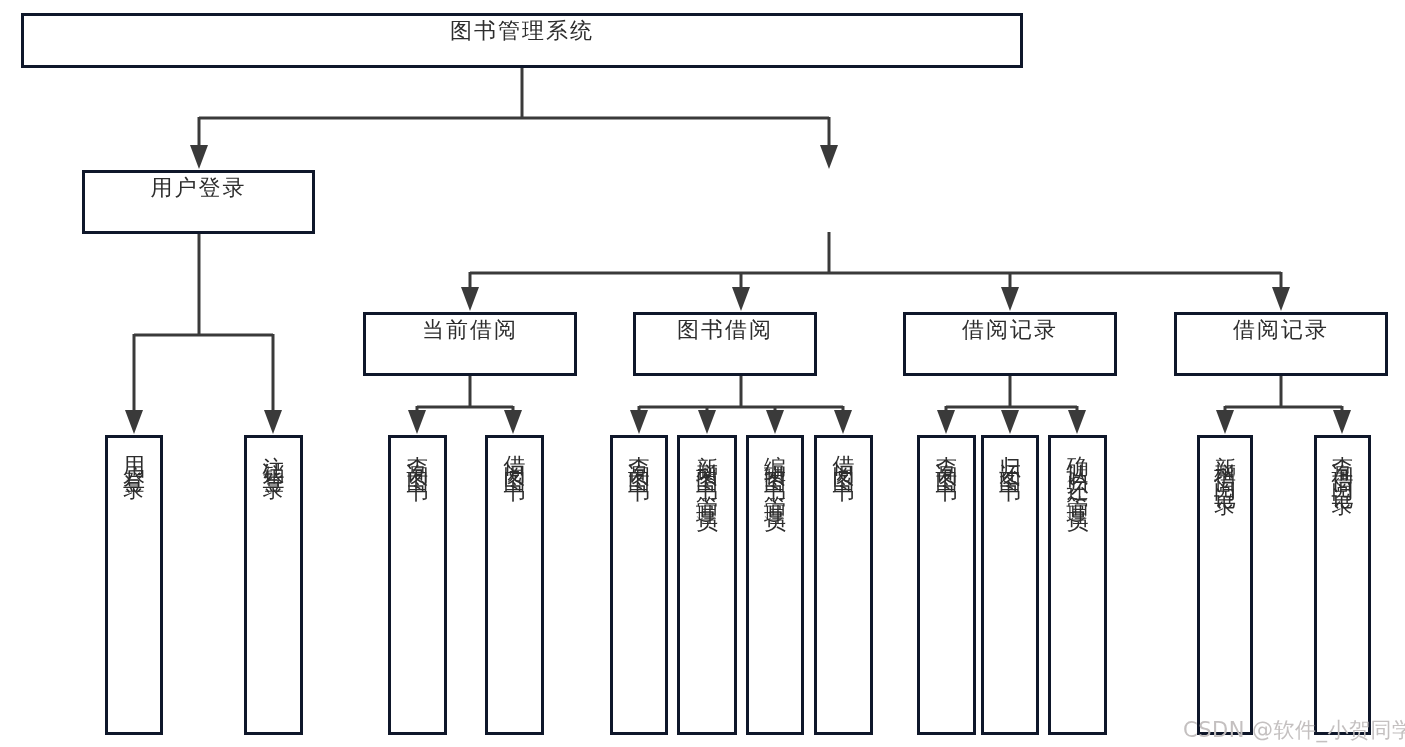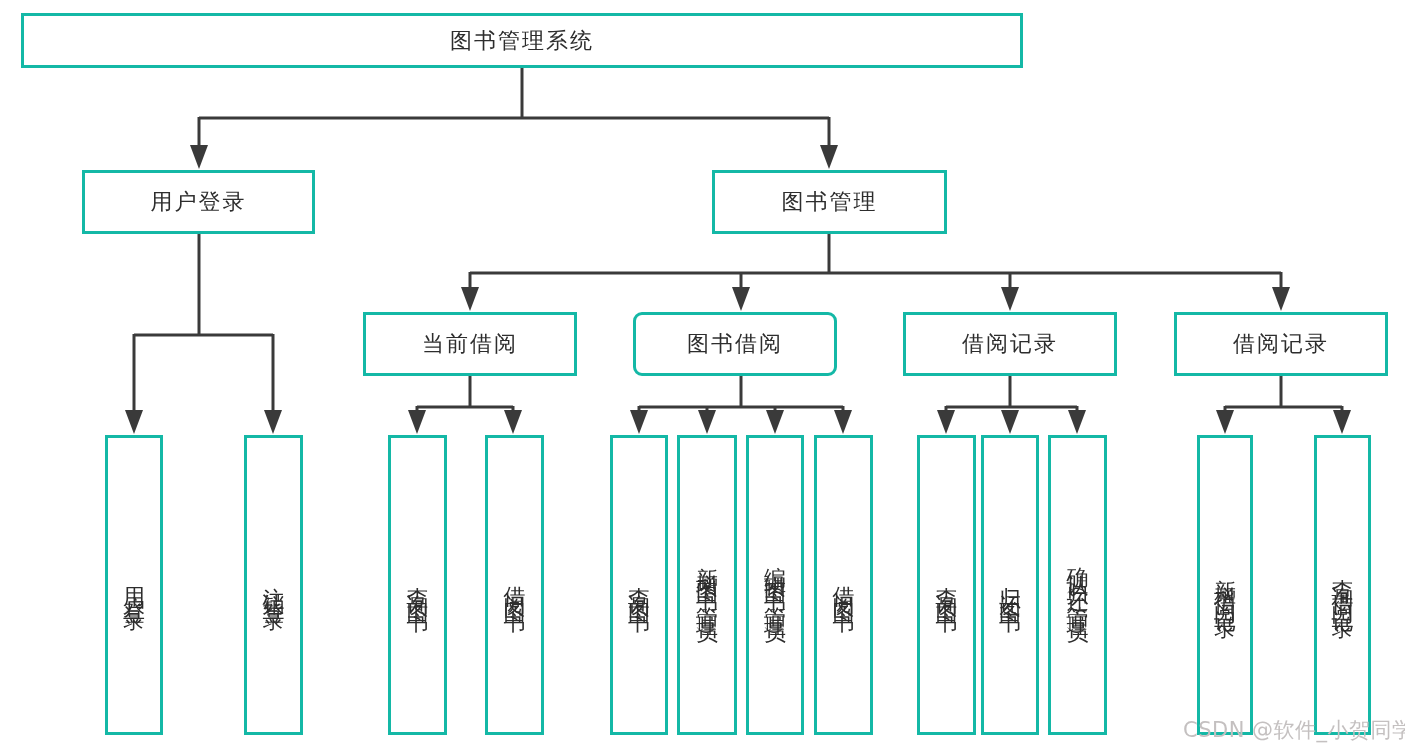--- a/index.html
+++ b/index.html
@@ -13,23 +13,23 @@
   }
   .stage svg.connectors {
     position: absolute;
     left: 0; top: 0;
     width: 1405px; height: 747px;
   }
   .box {
     position: absolute;
     box-sizing: border-box;
     background: #ffffff;
-    border: 3px solid #14b8a6;
+    border: 3px solid #0f172a;
     display: flex;
-    align-items: center;
+    align-items: flex-start;
     justify-content: center;
     color: #2d2d2d;
     font-size: 22px;
   }
   .box.h span {
     letter-spacing: 2px;
     white-space: nowrap;
   }
   .box.v span {
     writing-mode: vertical-rl;
@@ -118,28 +118,25 @@
     </g>
   </svg>
 
   <div class="box h" style="left:21px; top:13px; width:1002px; height:55px;">
     <span>图书管理系统</span>
   </div>
 
   <div class="box h" style="left:82px; top:170px; width:233px; height:64px;">
     <span>用户登录</span>
   </div>
-  <div class="box h" style="left:712px; top:170px; width:235px; height:64px;">
-    <span>图书管理</span>
-  </div>
 
   <div class="box h" style="left:363px; top:312px; width:214px; height:64px;">
     <span>当前借阅</span>
   </div>
-  <div class="box h" style="left:633px; top:312px; width:204px; height:64px;border-radius:9px;">
+  <div class="box h" style="left:633px; top:312px; width:184px; height:64px;">
     <span>图书借阅</span>
   </div>
   <div class="box h" style="left:903px; top:312px; width:214px; height:64px;">
     <span>借阅记录</span>
   </div>
   <div class="box h" style="left:1174px; top:312px; width:214px; height:64px;">
     <span>借阅记录</span>
   </div>
 
   <div class="box v" style="left:105px; top:435px; width:58px; height:300px;">

